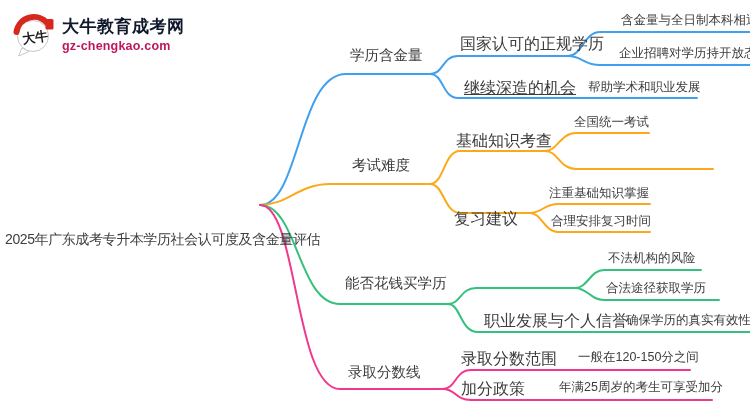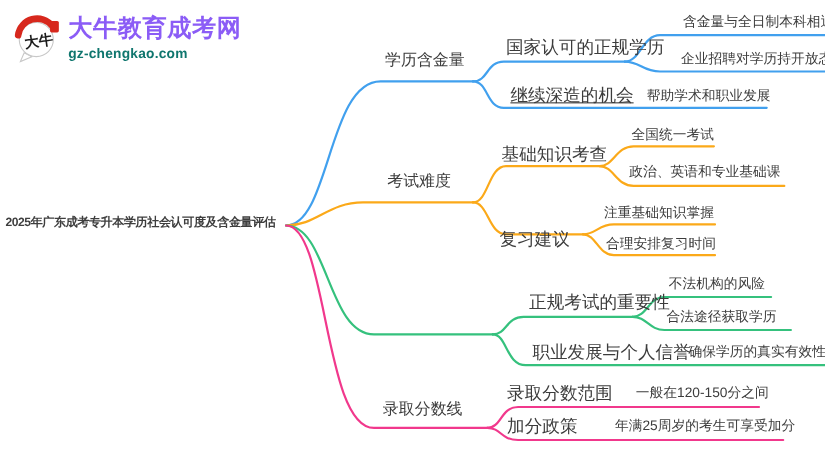--- a/index.html
+++ b/index.html
@@ -3,29 +3,29 @@
 <meta charset="utf-8">
 <style>
   html,body { margin:0; padding:0; background:#fff; }
   .stage {
     position:relative; width:750px; height:410px; background:#ffffff;
     font-family:"Liberation Sans","DejaVu Sans",sans-serif; overflow:hidden;
   }
   .lines { position:absolute; left:0; top:0; width:750px; height:410px; }
   .lines path { fill:none; stroke-width:2; stroke-linecap:round; stroke-linejoin:round; }
   .node { position:absolute; white-space:nowrap; color:#3c3c3c; line-height:1.15; }
-  .t-root  { font-size:11px; font-weight:700; color:#3e3e3e; letter-spacing:-0.4px; }
+  .t-root  { font-size:14px; font-weight:400; color:#3e3e3e; letter-spacing:-0.4px;margin-top:35px; }
   .t-label { font-size:14.5px; }
   .t-sub   { font-size:16px; }
   .t-leaf  { font-size:12.5px; }
   
   .logo { position:absolute; left:12px; top:10px; display:flex; align-items:center; gap:6px; }
   .logo-text { display:flex; flex-direction:column; gap:1px; }
-  .logo-name { font-size:22px; font-weight:700; color:#8b5cf6; letter-spacing:0.5px;font-family:Liberation Mono, monospace; }
-  .logo-url  { font-size:12.5px; font-weight:700; color:#0f766e; letter-spacing:0.2px; }
+  .logo-name { font-size:17px; font-weight:700; color:#0f172a; letter-spacing:0.5px;font-family:Liberation Mono, monospace; }
+  .logo-url  { font-size:12.5px; font-weight:700; color:#be185d; letter-spacing:0.2px; }
 </style>
 </head>
 <body>
 
 <div class="stage">
 
   <svg class="lines" viewBox="0 0 750 410" aria-hidden="true">
 
     <path d="M 260,205 C 300,205 298,74 346,74 H 430" stroke="#41a0ee"></path>
     <path d="M 430,74 C 444,74 442,56 458,56 H 568" stroke="#41a0ee"></path>
@@ -71,26 +71,25 @@
   <div class="node t-label" style="left:350px; top:47px;">学历含金量</div>
   <div class="node t-sub" style="left:460px; top:35px;">国家认可的正规学历</div>
   <div class="node t-leaf" style="left:621px; top:13px;">含金量与全日制本科相近</div>
   <div class="node t-leaf" style="left:619px; top:46px;">企业招聘对学历持开放态度</div>
   <div class="node t-sub" style="left:464px; top:79px;text-decoration:underline;">继续深造的机会</div>
   <div class="node t-leaf" style="left:588px; top:80px;">帮助学术和职业发展</div>
 
   <div class="node t-label" style="left:352px; top:157px;">考试难度</div>
   <div class="node t-sub" style="left:456px; top:132px;text-align:right;">基础知识考查</div>
   <div class="node t-leaf" style="left:574px; top:115px;">全国统一考试</div>
-  <div class="node t-leaf" style="left:572px; top:149px;">政治、英语和专业基础课</div>
   <div class="node t-sub" style="left:454px; top:210px;">复习建议</div>
   <div class="node t-leaf" style="left:549px; top:186px;">注重基础知识掌握</div>
   <div class="node t-leaf" style="left:551px; top:214px;">合理安排复习时间</div>
 
-  <div class="node t-sub" style="left:481px; top:267px;">正规考试的重要性</div>
+  <div class="node t-label" style="left:345px; top:275px;">能否花钱买学历</div>
   <div class="node t-leaf" style="left:608px; top:251px;">不法机构的风险</div>
   <div class="node t-leaf" style="left:606px; top:281px;">合法途径获取学历</div>
   <div class="node t-sub" style="left:484px; top:312px;">职业发展与个人信誉</div>
   <div class="node t-leaf" style="left:626px; top:313px;">确保学历的真实有效性</div>
 
   <div class="node t-label" style="left:348px; top:364px;">录取分数线</div>
   <div class="node t-sub" style="left:461px; top:350px;">录取分数范围</div>
   <div class="node t-leaf" style="left:578px; top:350px;">一般在120-150分之间</div>
   <div class="node t-sub" style="left:461px; top:380px;">加分政策</div>
   <div class="node t-leaf" style="left:559px; top:380px;">年满25周岁的考生可享受加分</div>

